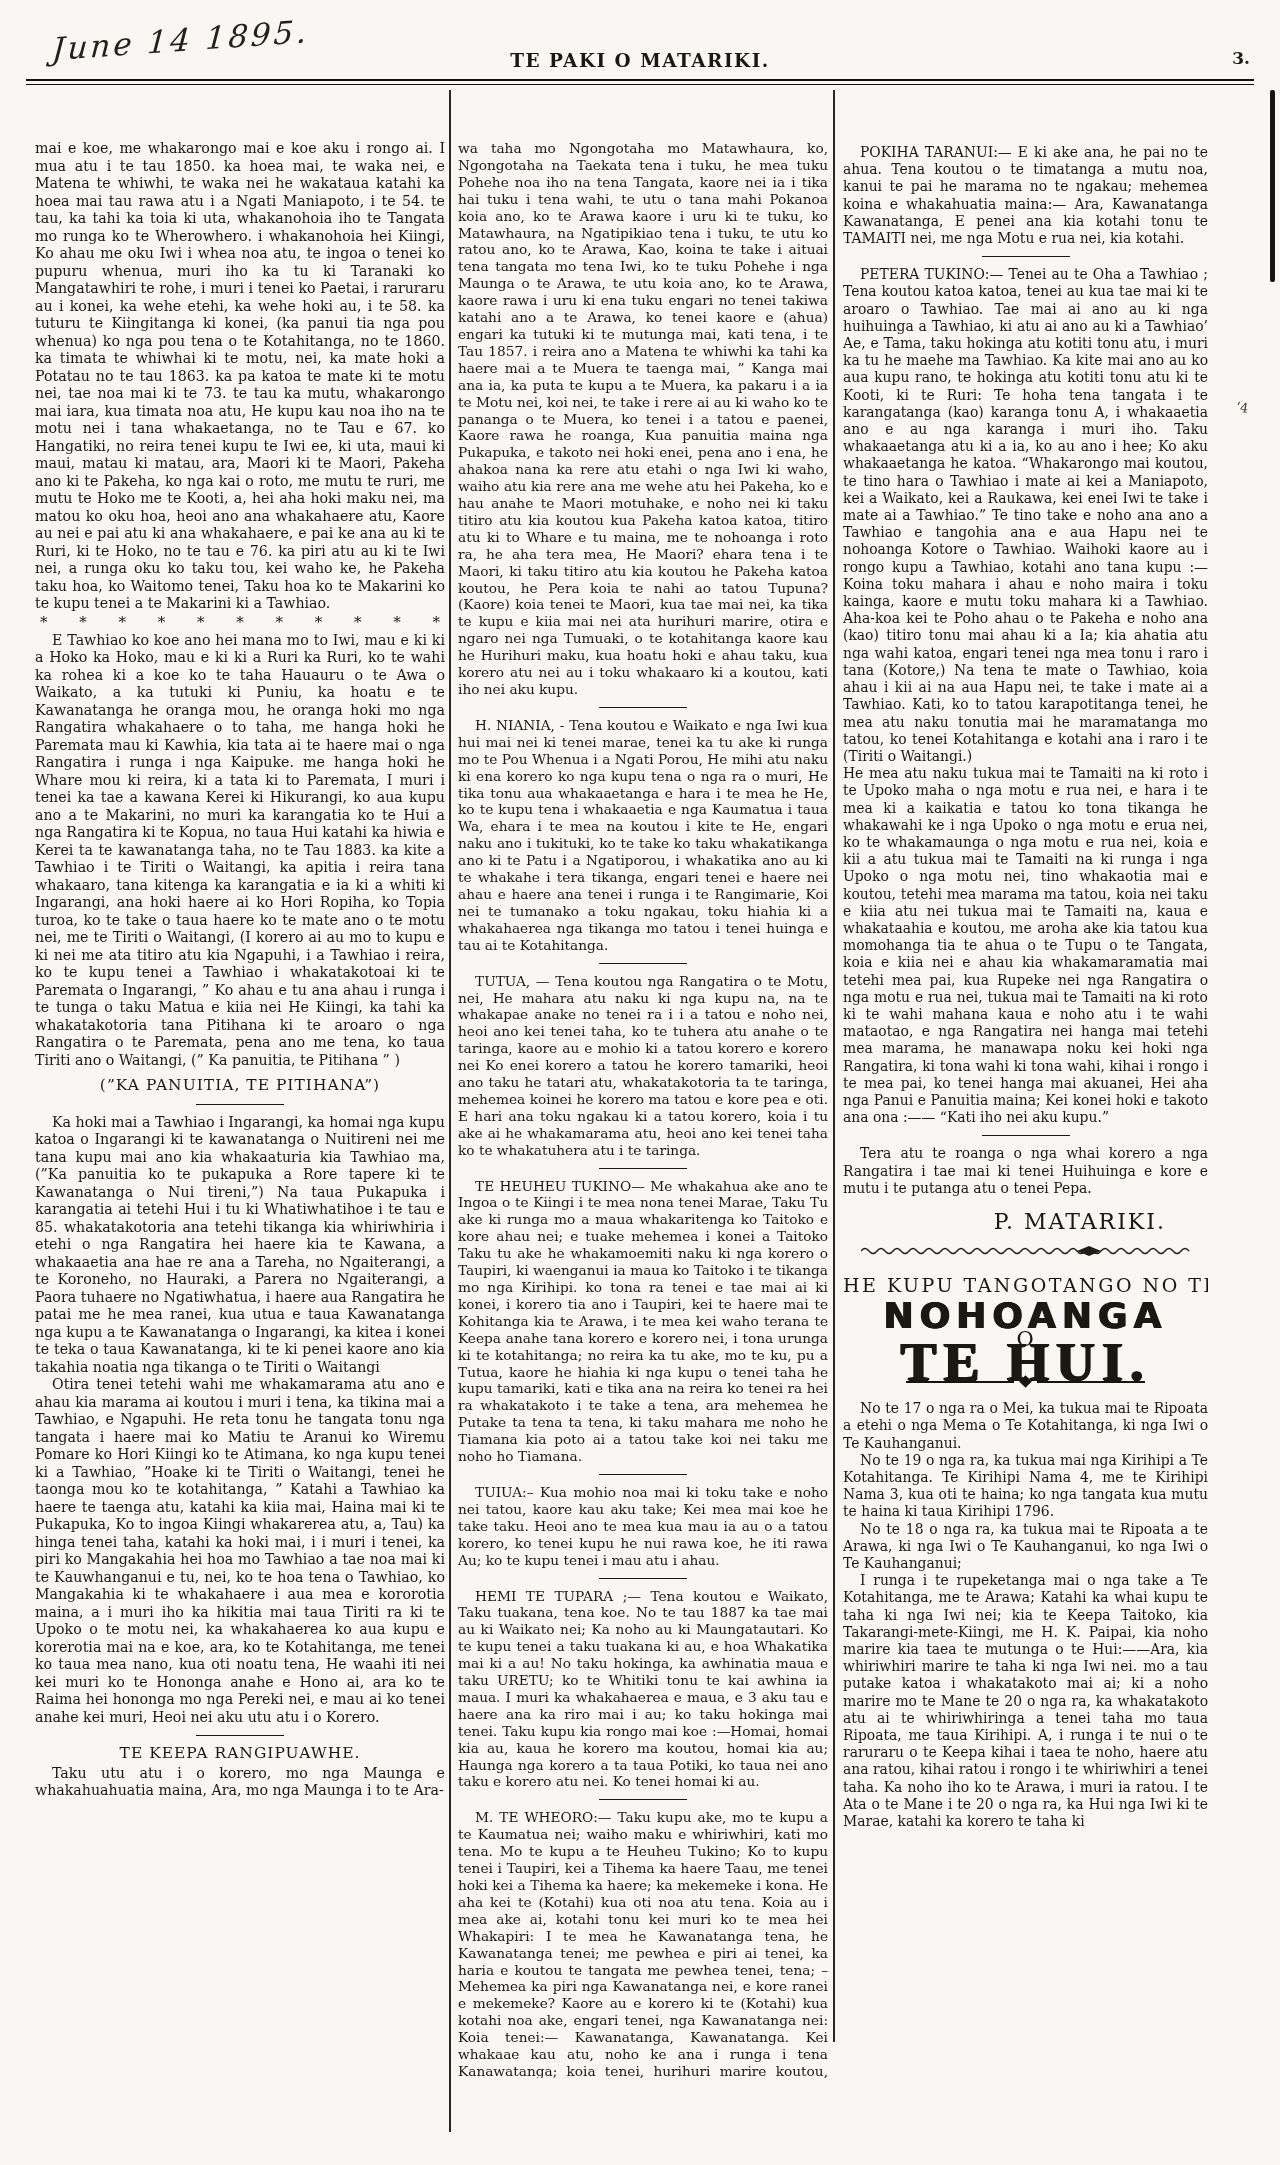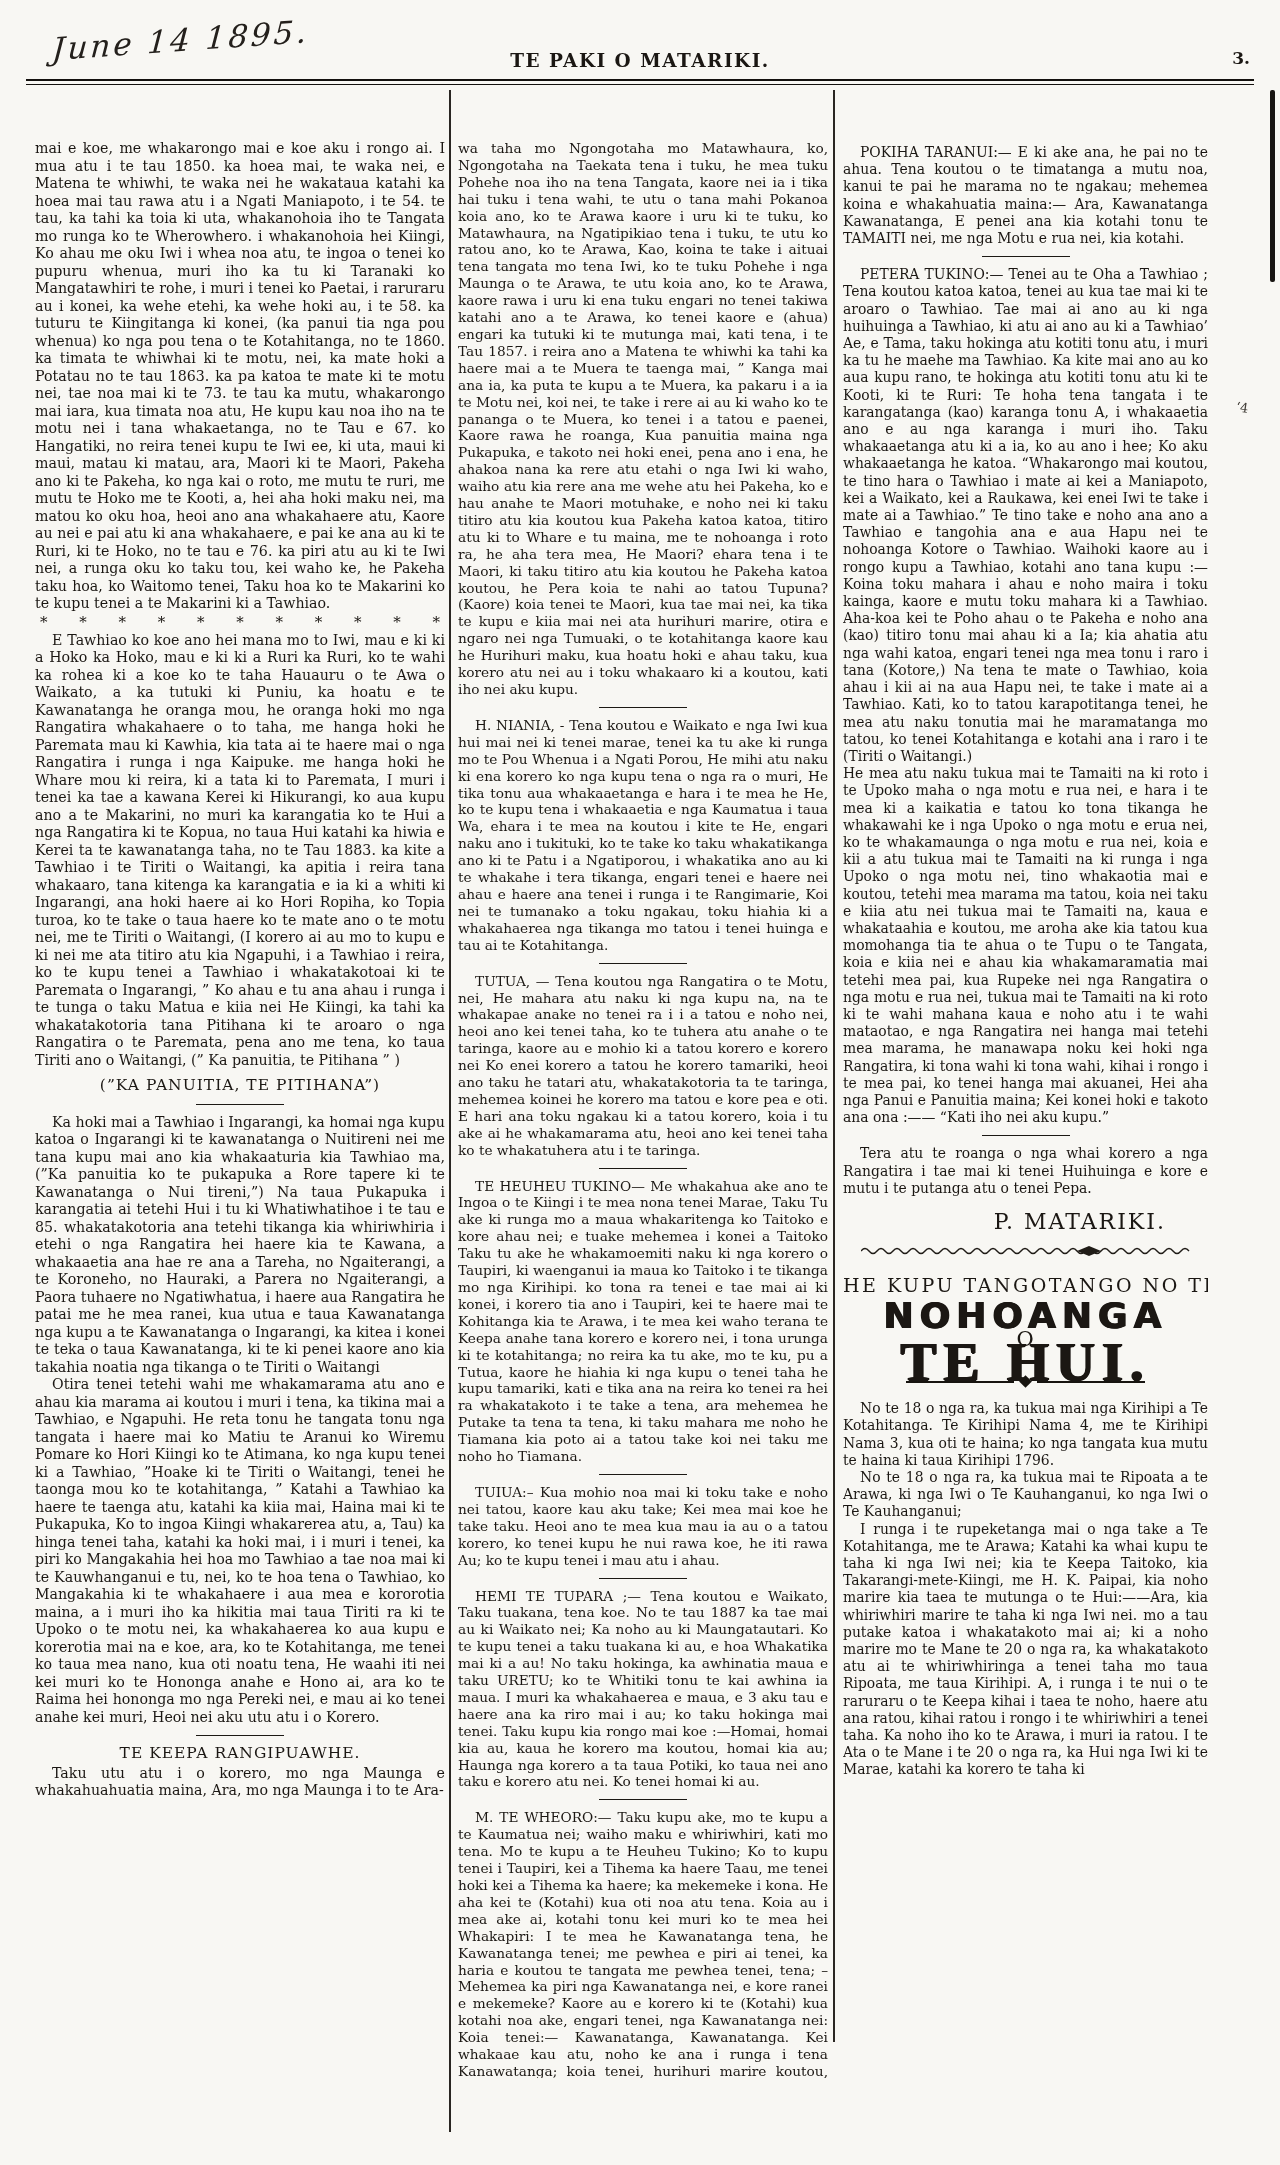--- a/index.html
+++ b/index.html
@@ -139,18 +139,19 @@
           </svg></div>
         <div class="section-head">HE KUPU TANGOTANGO NO TE</div>
         <div class="display-nohoanga">NOHOANGA</div>
         <div class="display-o">O</div>
         <div class="display-tehui">TE HUI.</div>
         <div class="ornament">
           <div class="oline"></div>
           <div class="odiamond"></div>
           <div class="oline"></div>
         </div>
-        <p class="para ind">No te 18 o nga ra, ka tukua mai nga Kirihipi a Te Kotahitanga.  Te Kirihipi Nama 4, me te Kirihipi Nama 3, kua oti te haina; ko nga tangata kua mutu te haina ki taua Kirihipi 1796.</p>
+        <p class="para ind">No te 17 o nga ra o Mei, ka tukua mai te Ripoata a etehi o nga Mema o Te Kotahitanga, ki nga Iwi o Te Kauhanganui.</p>
+        <p class="para ind">No te 19 o nga ra, ka tukua mai nga Kirihipi a Te Kotahitanga.  Te Kirihipi Nama 4, me te Kirihipi Nama 3, kua oti te haina; ko nga tangata kua mutu te haina ki taua Kirihipi 1796.</p>
         <p class="para ind">No te 18 o nga ra, ka tukua mai te Ripoata a te Arawa, ki nga Iwi o Te Kauhanganui, ko nga Iwi o Te Kauhanganui;</p>
         <p class="para ind">I runga i te rupeketanga mai o nga take a Te Kotahitanga, me te Arawa;  Katahi ka whai kupu te taha ki nga Iwi nei; kia te Keepa Taitoko, kia Takarangi-mete-Kiingi, me H. K. Paipai, kia noho marire kia taea te mutunga o te Hui:——Ara, kia whiriwhiri marire te taha ki nga Iwi nei. mo a tau putake katoa i whakatakoto mai ai; ki a noho marire mo te Mane te 20 o nga ra, ka whakatakoto atu ai te whiriwhiringa a tenei taha mo taua Ripoata, me taua Kirihipi.  A, i runga i te nui o te raruraru o te Keepa kihai i taea te noho, haere atu ana ratou, kihai ratou i rongo i te whiriwhiri a tenei taha.  Ka noho iho ko te Arawa, i muri ia ratou.  I te Ata o te Mane i te 20 o nga ra, ka Hui nga Iwi ki te Marae, katahi ka korero te taha ki</p>
       </div>
     </div>
 </div>
 
 </body></html>

